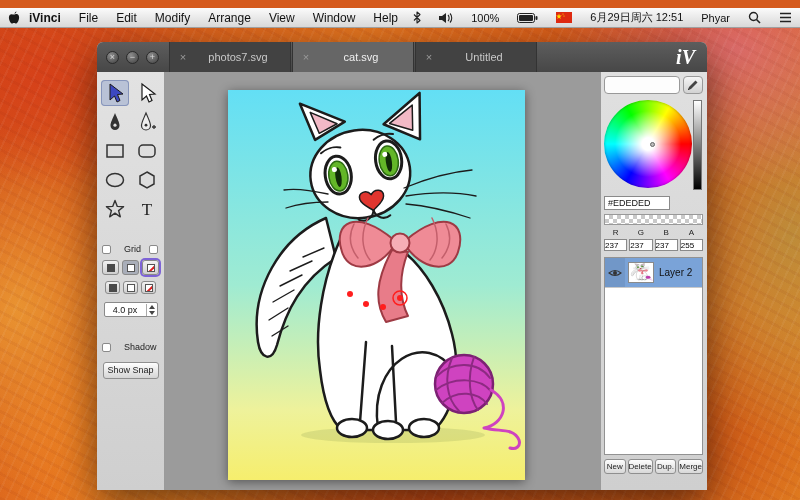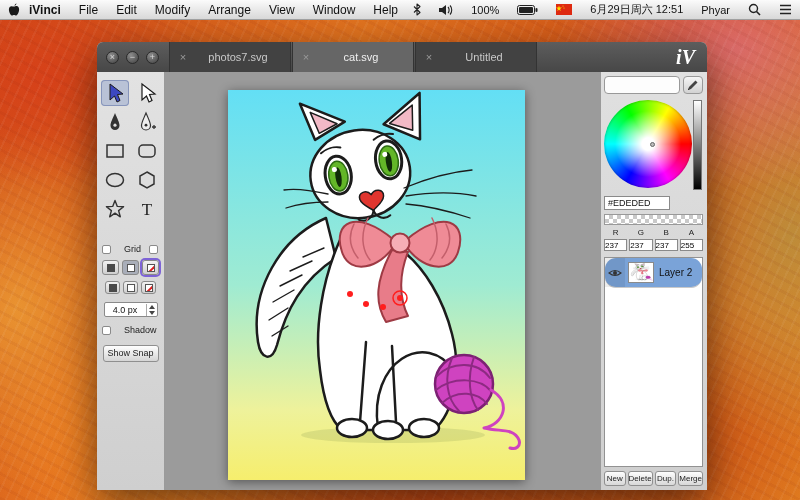--- a/index.html
+++ b/index.html
@@ -17,21 +17,21 @@
       radial-gradient(ellipse 200px 260px at 2% 60%, rgba(250,200,70,.5), transparent 70%),
       linear-gradient(118deg,#cf4a18 0%,#e2741f 35%,#d04f16 65%,#e88b24 100%);
   }
   .desktop::after { content:""; position:absolute; inset:0;
     background:
       repeating-linear-gradient(115deg, rgba(255,255,255,.05) 0 2px, transparent 2px 9px),
       repeating-linear-gradient(28deg, rgba(120,20,10,.06) 0 3px, transparent 3px 11px);
   }
 
   
-  .menubar { position:absolute; top:0; left:0; width:800px; height:20px; z-index:50;
+  .menubar { position:absolute; top:8px; left:0; width:800px; height:20px; z-index:50;
     background:linear-gradient(#fbfbfb,#d8d8d8); border-bottom:1px solid #9f9f9f;
     display:flex; align-items:center; font-size:12px; color:#111; padding:0 8px; }
   .menubar .mitem { padding:0 9px; white-space:nowrap; }
   .menubar .appname { font-weight:bold; }
   .mb-right { margin-left:auto; display:flex; align-items:center; gap:18px; font-size:11px; }
   .mb-right svg { display:block; }
   .mb-ico { display:flex; align-items:center; }
 
   
   .window { position:absolute; left:97px; top:42px; width:610px; height:448px;
@@ -81,21 +81,21 @@
   .showinfo { display:block; margin:10px auto 0; width:56px; height:17px; font-size:9px; color:#222;
     background:linear-gradient(#fefefe,#d5d5d5); border:1px solid #8f8f8f; border-radius:3px; text-align:center; line-height:15px; }
 
   
   .canvas { flex:1; position:relative; background:#9b9b9b; min-width:0; }
   .artboard { position:absolute; left:63px; top:18px; width:297px; height:390px;
     box-shadow:0 2px 10px rgba(0,0,0,.45); background:#fff; }
 
   
   .rightpanel { width:107px; flex:none; background:linear-gradient(#e0e0e0,#cfcfcf); border-left:1px solid #9a9a9a;
-    display:flex; flex-direction:column; padding:4px 4px 4px 3px; }
+    display:flex; flex-direction:column; padding:4px 4px 16px 3px; }
   .rp-top { display:flex; gap:3px; }
   .swatch { flex:1; height:18px; background:#fdfdfd; border:1px solid #999; border-radius:4px; }
   .editbtn { width:20px; height:18px; background:linear-gradient(#f5f5f5,#d2d2d2); border:1px solid #999; border-radius:4px;
     font-size:11px; display:flex; align-items:center; justify-content:center; color:#333; }
   .wheelrow { position:relative; height:94px; margin-top:4px; }
   .wheel { position:absolute; left:0; top:2px; width:88px; height:88px; border-radius:50%;
     background:
       radial-gradient(circle closest-side, #ffffff 0 14%, rgba(255,255,255,0) 75%),
       conic-gradient(from 90deg, #ff0000,#ff00ff,#0000ff,#00ffff,#00ff00,#ffff00,#ff0000);
     box-shadow:inset 0 0 3px rgba(0,0,0,.35); }
@@ -104,21 +104,21 @@
   .vslider { position:absolute; right:1px; top:2px; width:9px; height:90px;
     background:linear-gradient(#ffffff,#000000); border:1px solid #777; }
   .hexfield { margin-top:4px; width:66px; height:14px; background:#fff; border:1px solid #8a8a8a;
     font-size:9px; color:#111; padding:0 3px; font-family:"Liberation Sans", sans-serif; }
   .alphastrip { margin-top:4px; height:11px; border:1px solid #999;
     background:conic-gradient(#c9c9c9 25%, #ffffff 0 50%, #c9c9c9 0 75%, #ffffff 0) 0 0/8px 8px; }
   .channels { margin-top:3px; display:grid; grid-template-columns:repeat(4,1fr); gap:2px; }
   .chlabel { font-size:8px; text-align:center; color:#222; }
   .chinput { width:100%; height:12px; font-size:8px; text-align:left; background:#fff; border:1px solid #8a8a8a; padding:0; }
   .layers { margin-top:6px; flex:1; background:#fff; border:1px solid #929292; overflow:hidden; display:flex; flex-direction:column; }
-  .lrow { height:30px; display:flex; align-items:center; border-bottom:1px solid #c9c9c9; background:#ececec;border-radius:11px; }
+  .lrow { height:30px; display:flex; align-items:center; border-bottom:1px solid #c9c9c9; background:#ececec; }
   .lrow.selected { background:#7aa3d8; }
   .eyecell { width:20px; height:100%; display:flex; align-items:center; justify-content:center; background:rgba(0,0,0,.07); }
   .lthumb { width:26px; height:21px; background:#fff; border:1px solid #8a8a8a; margin-left:3px; overflow:hidden; flex:none; }
   .lname { font-size:10px; color:#111; margin-left:5px; white-space:nowrap; }
   .lbtns { margin-top:4px; display:flex; gap:2px; }
   .lbtn { flex:1; height:15px; font-size:8px; color:#222; background:linear-gradient(#fdfdfd,#d8d8d8);
     border:1px solid #8f8f8f; border-radius:3px; text-align:center; line-height:13px; white-space:nowrap; }
 </style>
 </head>
 <body>
@@ -387,21 +387,21 @@
           </div>
 
           <div class="stepper">
             <span class="val">4.0 px</span>
             <span class="steparrows">
               <span class="tri-up"></span>
               <span class="tri-dn"></span>
             </span>
           </div>
 
-          <div class="chkrow" style="margin-top:8px;">
+          <div class="chkrow" style="margin-top:25px;">
             <span class="chk">
               <span class="box"></span>
               <span>Shadow</span>
             </span>
           </div>
 
           <span class="showinfo">Show Snap</span>
         </div>
       </div>
 

